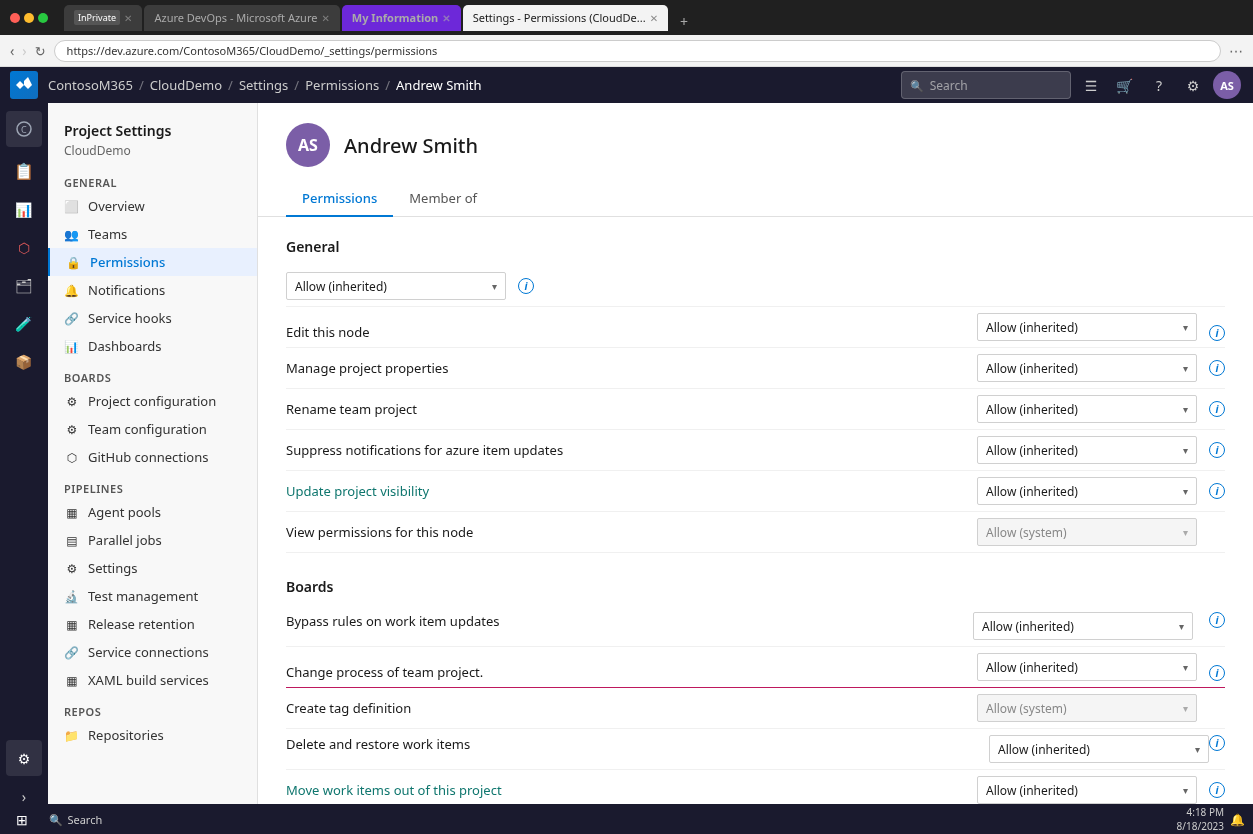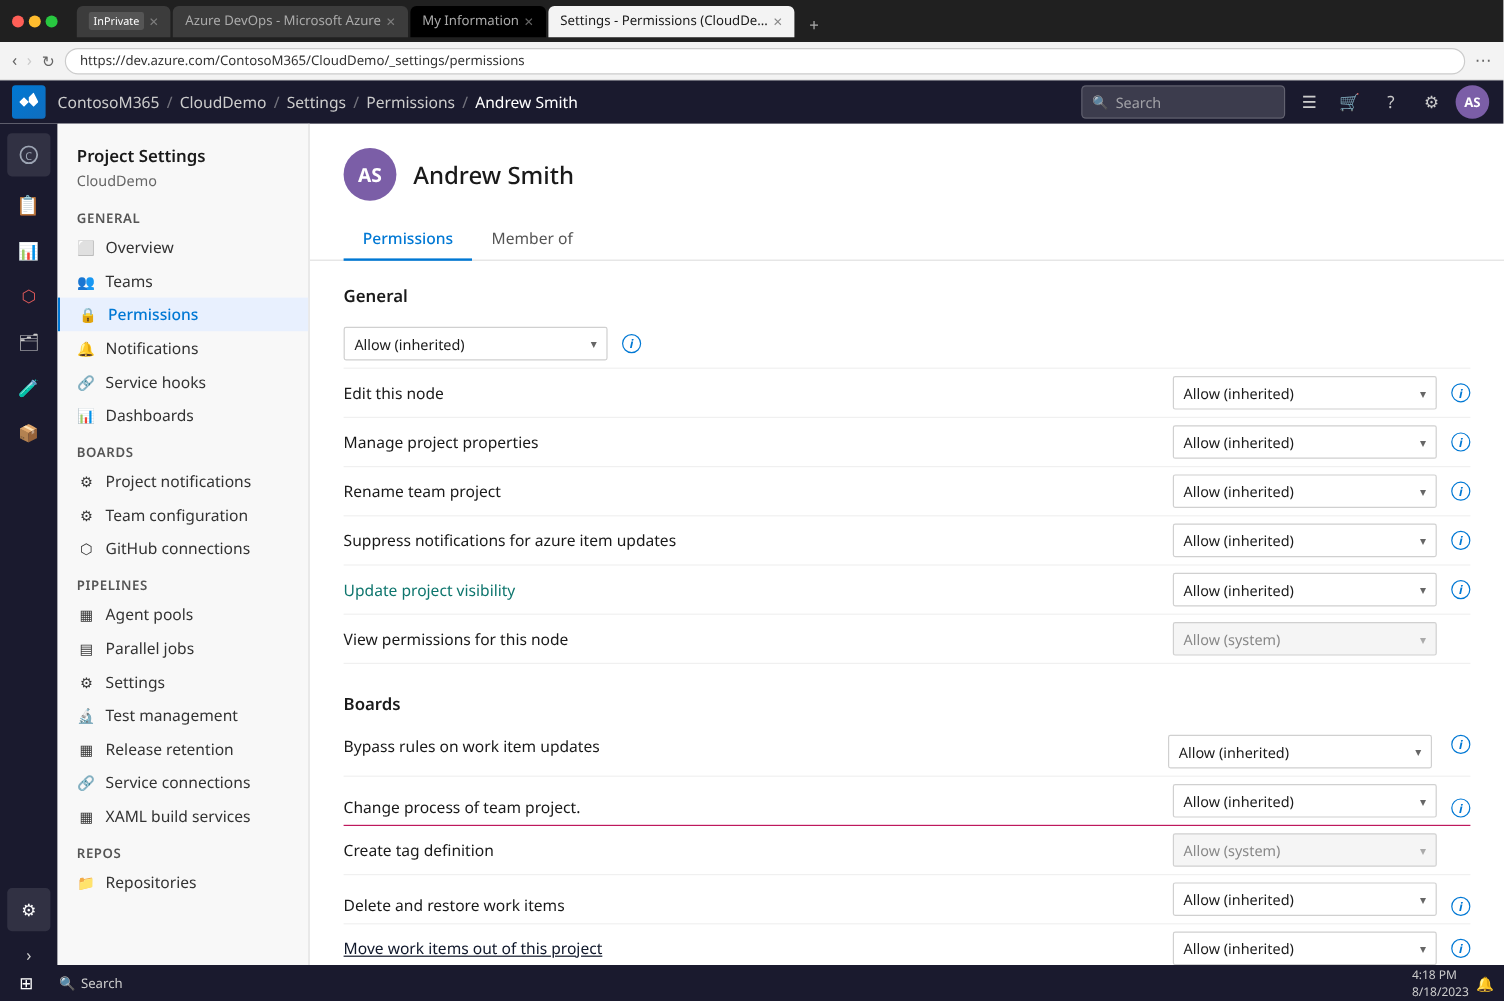--- a/index.html
+++ b/index.html
@@ -28,21 +28,21 @@
   </div>
   <div style="display:flex; align-items:flex-end; gap:0; margin-left:8px;">
     <div style="background:#3c3c3c;color:#aaa;font-size:11px;padding:4px 10px;border-radius:5px 5px 0 0;height:26px;display:flex;align-items:center;gap:4px;cursor:pointer;">
       <span style="background:#555;color:white;font-size:9px;padding:1px 4px;border-radius:2px;">InPrivate</span>
       <span style="font-size:10px;opacity:0.6;">✕</span>
     </div>
     <div style="background:#3c3c3c;color:#aaa;font-size:11px;padding:4px 10px;border-radius:5px 5px 0 0;height:26px;display:flex;align-items:center;gap:4px;cursor:pointer;margin-left:2px;">
       <span>Azure DevOps - Microsoft Azure</span>
       <span style="font-size:10px;opacity:0.6;">✕</span>
     </div>
-    <div style="background:#000000;color:#aaa;font-size:11px;padding:4px 10px;border-radius:5px 5px 0 0;height:26px;display:flex;align-items:center;gap:4px;cursor:pointer;margin-left:2px;">
+    <div style="background:#6d28d9;color:#aaa;font-size:11px;padding:4px 10px;border-radius:5px 5px 0 0;height:26px;display:flex;align-items:center;gap:4px;cursor:pointer;margin-left:2px;font-weight:bold;">
       <span>My Information</span>
       <span style="font-size:10px;opacity:0.6;">✕</span>
     </div>
     <div style="background:#f3f3f3;color:#1a1a1a;font-size:11px;padding:4px 10px;border-radius:5px 5px 0 0;height:26px;display:flex;align-items:center;gap:4px;cursor:pointer;margin-left:2px;">
       <span>Settings - Permissions (CloudDe...</span>
       <span style="font-size:10px;opacity:0.5;">✕</span>
     </div>
     <div style="color:#aaa;font-size:14px;padding:0 8px;cursor:pointer;margin-left:4px;">+</div>
   </div>
 </div>
@@ -140,21 +140,21 @@
       <span>Service hooks</span>
     </div>
     <div style="display:flex;align-items:center;gap:8px;padding:5px 16px;font-size:13px;color:#333;cursor:pointer;">
       <span style="font-size:12px;width:16px;text-align:center;">📊</span>
       <span>Dashboards</span>
     </div>
 
     <div style="padding:10px 16px 2px;font-size:11px;font-weight:600;color:#555;text-transform:uppercase;letter-spacing:0.5px;">Boards</div>
     <div style="display:flex;align-items:center;gap:8px;padding:5px 16px;font-size:13px;color:#333;cursor:pointer;">
       <span style="font-size:12px;width:16px;text-align:center;">⚙</span>
-      <span>Project notifications</span>
+      <span>Project configuration</span>
     </div>
     <div style="display:flex;align-items:center;gap:8px;padding:5px 16px;font-size:13px;color:#333;cursor:pointer;">
       <span style="font-size:12px;width:16px;text-align:center;">⚙</span>
       <span>Team configuration</span>
     </div>
     <div style="display:flex;align-items:center;gap:8px;padding:5px 16px;font-size:13px;color:#333;cursor:pointer;">
       <span style="font-size:12px;width:16px;text-align:center;">⬡</span>
       <span>GitHub connections</span>
     </div>
 
@@ -213,21 +213,21 @@
         <div style="font-size:14px;font-weight:600;color:#1a1a1a;margin-bottom:10px;">General</div>
 
         <div style="display:flex;align-items:center;padding:6px 0;border-bottom:1px solid #f0f0f0;gap:12px;">
           <div style="width:220px;flex-shrink:0;height:28px;border:1px solid #d0d0d0;border-radius:2px;background:white;display:flex;align-items:center;padding:0 8px;font-size:12px;color:#1a1a1a;cursor:pointer;justify-content:space-between;">
             <span>Allow (inherited)</span>
             <span style="font-size:10px;color:#666;">▾</span>
           </div>
           <div style="width:16px;height:16px;border-radius:50%;border:1px solid #0078d4;color:#0078d4;font-size:10px;display:flex;align-items:center;justify-content:center;cursor:pointer;flex-shrink:0;font-style:italic;font-weight:bold;">i</div>
         </div>
 
-        <div style="display:flex;align-items:center;padding:6px 0;border-bottom:1px solid #f0f0f0;gap:12px;">
+        <div style="display:flex;align-items:flex-end;padding:6px 0;border-bottom:1px solid #f0f0f0;gap:12px;">
           <div style="flex:1;font-size:13px;color:#1a1a1a;">Edit this node</div>
           <div style="width:220px;flex-shrink:0;height:28px;border:1px solid #d0d0d0;border-radius:2px;background:white;display:flex;align-items:center;padding:0 8px;font-size:12px;color:#1a1a1a;cursor:pointer;justify-content:space-between;">
             <span>Allow (inherited)</span>
             <span style="font-size:10px;color:#666;">▾</span>
           </div>
           <div style="width:16px;height:16px;border-radius:50%;border:1px solid #0078d4;color:#0078d4;font-size:10px;display:flex;align-items:center;justify-content:center;cursor:pointer;flex-shrink:0;font-style:italic;font-weight:bold;">i</div>
         </div>
 
         <div style="display:flex;align-items:center;padding:6px 0;border-bottom:1px solid #f0f0f0;gap:12px;">
           <div style="flex:1;font-size:13px;color:#1a1a1a;">Manage project properties</div>
@@ -298,31 +298,31 @@
 
         <div style="display:flex;align-items:center;padding:6px 0;border-bottom:1px solid #f0f0f0;gap:12px;">
           <div style="flex:1;font-size:13px;color:#1a1a1a;">Create tag definition</div>
           <div style="width:220px;flex-shrink:0;height:28px;border:1px solid #d0d0d0;border-radius:2px;background:#f5f5f5;display:flex;align-items:center;padding:0 8px;font-size:12px;color:#888;cursor:default;justify-content:space-between;">
             <span>Allow (system)</span>
             <span style="font-size:10px;color:#aaa;">▾</span>
           </div>
           <div style="width:16px;height:16px;flex-shrink:0;"></div>
         </div>
 
-        <div style="display:flex;align-items:flex-end;padding:6px 0;border-bottom:1px solid #f0f0f0;gap:12px;">
+        <div style="display:flex;align-items:flex-start;padding:6px 0;border-bottom:1px solid #f0f0f0;">
           <div style="flex:1;font-size:13px;color:#1a1a1a;">Delete and restore work items</div>
           <div style="width:220px;flex-shrink:0;height:28px;border:1px solid #d0d0d0;border-radius:2px;background:white;display:flex;align-items:center;padding:0 8px;font-size:12px;color:#1a1a1a;cursor:pointer;justify-content:space-between;">
             <span>Allow (inherited)</span>
             <span style="font-size:10px;color:#666;">▾</span>
           </div>
           <div style="width:16px;height:16px;border-radius:50%;border:1px solid #0078d4;color:#0078d4;font-size:10px;display:flex;align-items:center;justify-content:center;cursor:pointer;flex-shrink:0;font-style:italic;font-weight:bold;">i</div>
         </div>
 
         <div style="display:flex;align-items:center;padding:6px 0;border-bottom:1px solid #f0f0f0;gap:12px;">
-          <div style="flex:1;font-size:13px;color:#0f172a;text-decoration:underline;">Move work items out of this project</div>
+          <div style="flex:1;font-size:13px;color:#0f766e;">Move work items out of this project</div>
           <div style="width:220px;flex-shrink:0;height:28px;border:1px solid #d0d0d0;border-radius:2px;background:white;display:flex;align-items:center;padding:0 8px;font-size:12px;color:#1a1a1a;cursor:pointer;justify-content:space-between;">
             <span>Allow (inherited)</span>
             <span style="font-size:10px;color:#666;">▾</span>
           </div>
           <div style="width:16px;height:16px;border-radius:50%;border:1px solid #0078d4;color:#0078d4;font-size:10px;display:flex;align-items:center;justify-content:center;cursor:pointer;flex-shrink:0;font-style:italic;font-weight:bold;">i</div>
         </div>
 
         <div style="display:flex;align-items:center;padding:6px 0;border-bottom:1px solid #f0f0f0;gap:12px;">
 
           <div style="width:220px;flex-shrink:0;height:28px;border:1px solid #d0d0d0;border-radius:2px;background:white;display:flex;align-items:center;padding:0 8px;font-size:12px;color:#1a1a1a;cursor:pointer;justify-content:space-between;">
@@ -334,19 +334,19 @@
       </div>
 
     </div>
   </div>
 </div>
 
 <div style="background:#1a1a2e; height:30px; display:flex; align-items:center; padding:0 8px; gap:4px; position:fixed; bottom:0; width:100%; z-index:100;">
   <div style="color:white;font-size:14px;cursor:pointer;padding:0 8px;">⊞</div>
   <div style="color:#ccc;font-size:11px;cursor:pointer;padding:2px 10px;display:flex;align-items:center;gap:4px;">🔍 <span>Search</span></div>
   <div style="margin-left:auto;display:flex;align-items:center;gap:6px;">
-    <div style="color:#ccc;font-size:10px;">
+    <div style="color:#ccc;font-size:10px;text-align:right;">
       <div>4:18 PM</div>
       <div>8/18/2023</div>
     </div>
     <div style="color:#ccc;font-size:12px;cursor:pointer;">🔔</div>
   </div>
 </div>
 
 </body></html>

